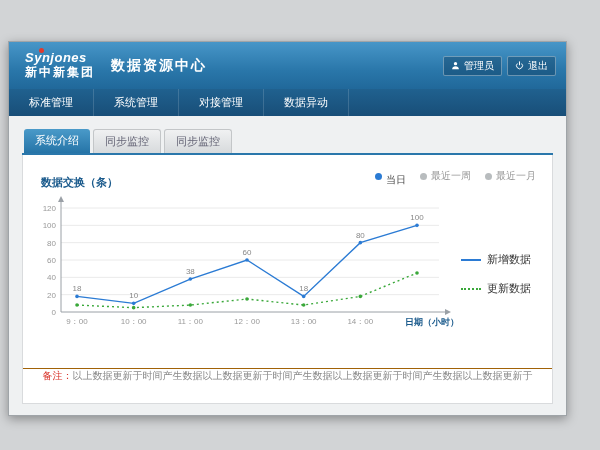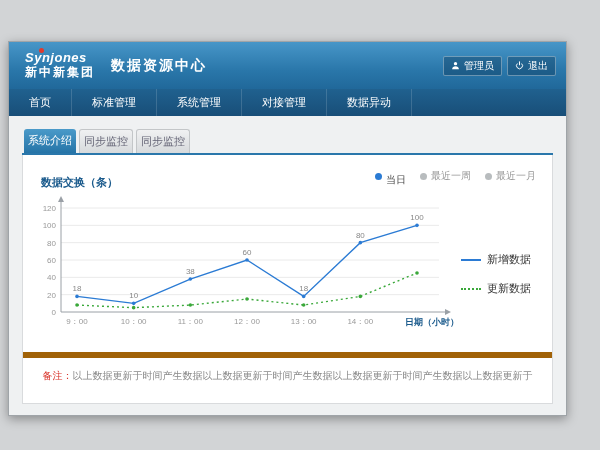--- a/index.html
+++ b/index.html
@@ -34,38 +34,38 @@
   .tb-btn svg{display:block}
   
   .navbar{height:27px;flex:0 0 auto;background:linear-gradient(180deg,#20618f,#184e78);display:flex}
   .nav-item{
     color:#fff;font-size:11px;line-height:27px;padding:0 20px;
     border-right:1px solid rgba(255,255,255,.15);cursor:pointer;
   }
   
   .content{flex:1;background:#eff1f2;padding:13px 13px 10px;overflow:hidden}
   .tabsbar{display:flex;gap:3px;border-bottom:2px solid #2a77ab;padding-left:2px}
-  .tab{font-size:11px;padding:4px 4px;border-radius:3px 3px 0 0;cursor:pointer}
+  .tab{font-size:11px;padding:4px 11px;border-radius:3px 3px 0 0;cursor:pointer}
   .tab.active{background:linear-gradient(180deg,#4a9ac9,#2674a7);color:#fff}
   .tab.inactive{background:linear-gradient(180deg,#f0f1f2,#d7dadc);color:#667;border:1px solid #c3c6c8;border-bottom:none}
   .panel{
     background:#fff;border:1px solid #d9dbdd;border-top:none;
     height:248px;position:relative;display:flex;flex-direction:column;
   }
   .chart-area{position:relative;flex:1;padding:4px 6px 0 8px}
   .filters{position:absolute;top:10px;right:16px;display:flex;gap:14px}
   .filter{display:flex;align-items:center;gap:4px;font-size:10px;cursor:pointer}
   .filter-dot{width:7px;height:7px;border-radius:50%;background:#b8bcbe}
   .y-title{font-size:11px;font-weight:bold;color:#1a5a8c;margin:16px 0 2px 10px}
   .chart-flex{display:flex}
   .legend-col{width:84px;padding-top:60px}
   .legend-item{display:flex;align-items:center;gap:6px;font-size:11px;color:#333;margin-bottom:14px;cursor:pointer}
   .legend-swatch{width:20px;height:0;border-top:2px solid #888}
   .remark{
-    border-top:6px solid #a16207;padding:11px 10px 0;text-align:center;
+    border-top:1px solid #a16207;padding:0 10px 0;text-align:center;
     font-size:10px;flex:0 0 34px;white-space:nowrap;overflow:hidden;
   }
   .remark-label{color:#d9342b}
   .remark-text{color:#8a8a8a}
 </style>
 </head>
 <body>
 
 <div class="window">
 
@@ -92,21 +92,20 @@
               <path d="M6 1v4" stroke="#fff" stroke-width="1.4" stroke-linecap="round"></path>
               <path d="M3.2 3.4a4 4 0 1 0 5.6 0" fill="none" stroke="#fff" stroke-width="1.3"></path>
             </svg>
         </span>
         <span>退出</span>
       </div>
     </div>
   </div>
 
   <div class="navbar">
-    <div class="nav-item">首页</div>
     <div class="nav-item">标准管理</div>
     <div class="nav-item">系统管理</div>
     <div class="nav-item">对接管理</div>
     <div class="nav-item">数据异动</div>
   </div>
 
   <div class="content">
 
     <div class="tabsbar">
       <div class="tab active">系统介绍</div>

